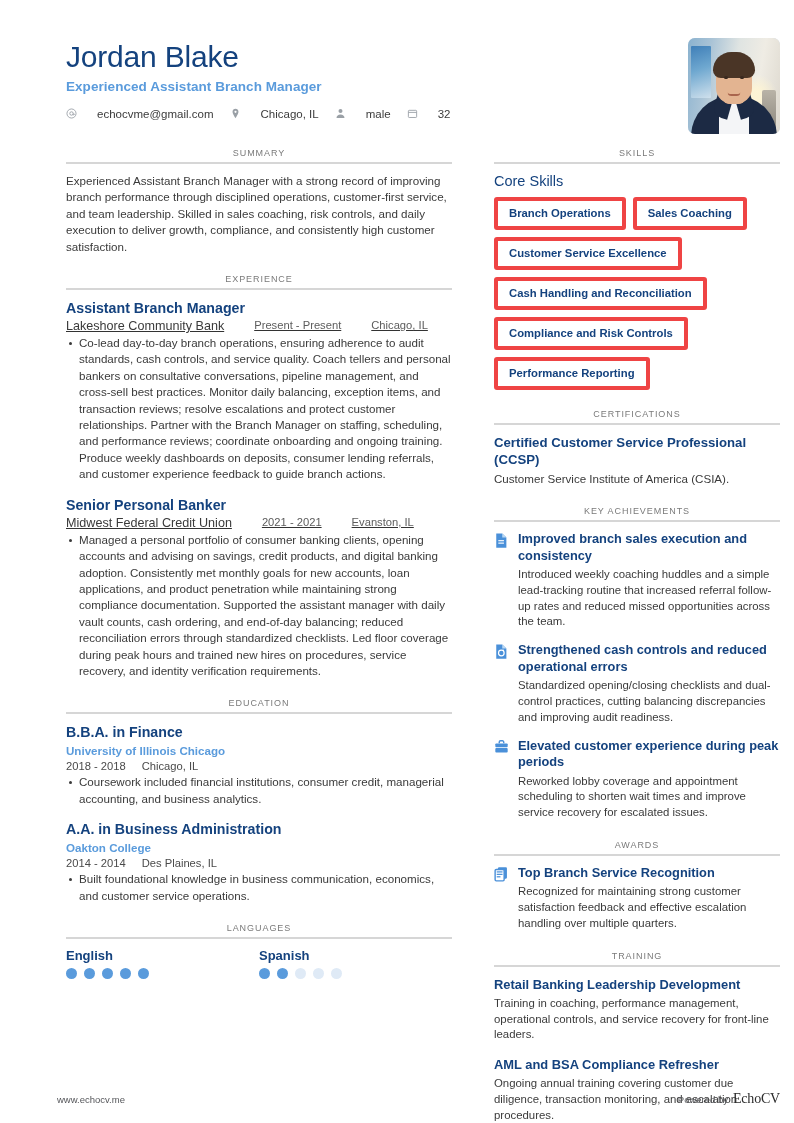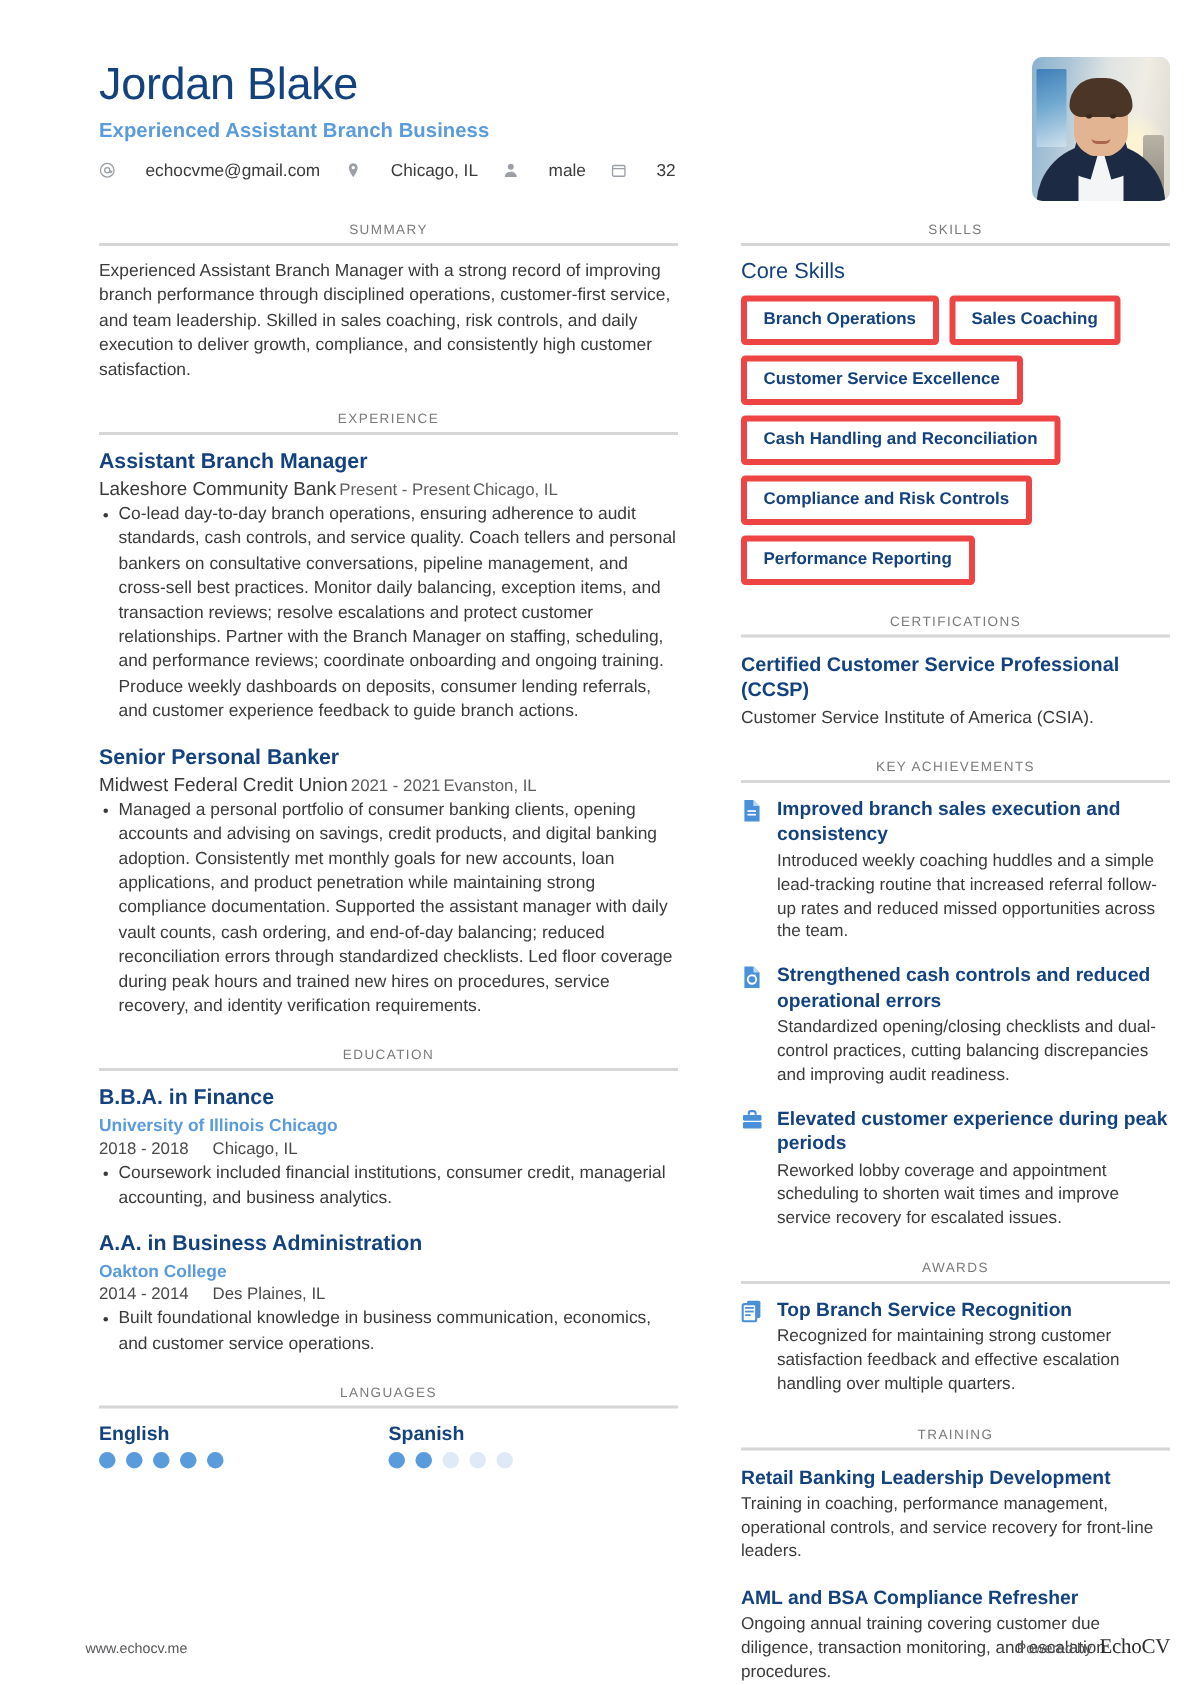--- a/index.html
+++ b/index.html
@@ -179,24 +179,25 @@
   .entry:last-child { margin-bottom: 0; }
   .entry-title {
     font-size: 14.2px;
     font-weight: 600;
     color: #14427e;
     line-height: 18px;
     margin-bottom: 2px;
   }
   .entry-meta-row {
     display: flex;
-    align-items: flex-end;
-    gap: 2px;
+    align-items: flex-start;
+    gap: 30px;
     flex-wrap: wrap;
     margin-bottom: 2px;
+    text-decoration: underline;
   }
   .entry-org { font-size: 12.6px; color: #3a3a3a; }
   .entry-dates { font-size: 11.2px; color: #5c5c5c; }
   .entry-loc { font-size: 11.2px; color: #5c5c5c; }
   .entry-school {
     font-size: 11.6px;
     font-weight: 600;
     color: #5a9bdc;
     line-height: 16px;
     margin-bottom: 1px;
@@ -342,21 +343,21 @@
   }
 </style>
 </head>
 <body>
 
 <div class="page">
 
   <div class="header">
     <div class="header-text">
       <div class="full-name">Jordan Blake</div>
-      <div class="headline">Experienced Assistant Branch Business</div>
+      <div class="headline">Experienced Assistant Branch Manager</div>
       <div class="contact-row">
 
         <div class="contact-item">
           <span class="ico">
             <svg viewBox="0 0 16 16" fill="none" stroke="currentColor" stroke-width="1.3">
               <circle cx="8" cy="8" r="6.6"></circle>
                 <circle cx="8" cy="8" r="2.5"></circle>
               <path d="M10.5 8v1.6c0 1 1.9 1 1.9-1.2"></path>
             </svg>
           </span>

